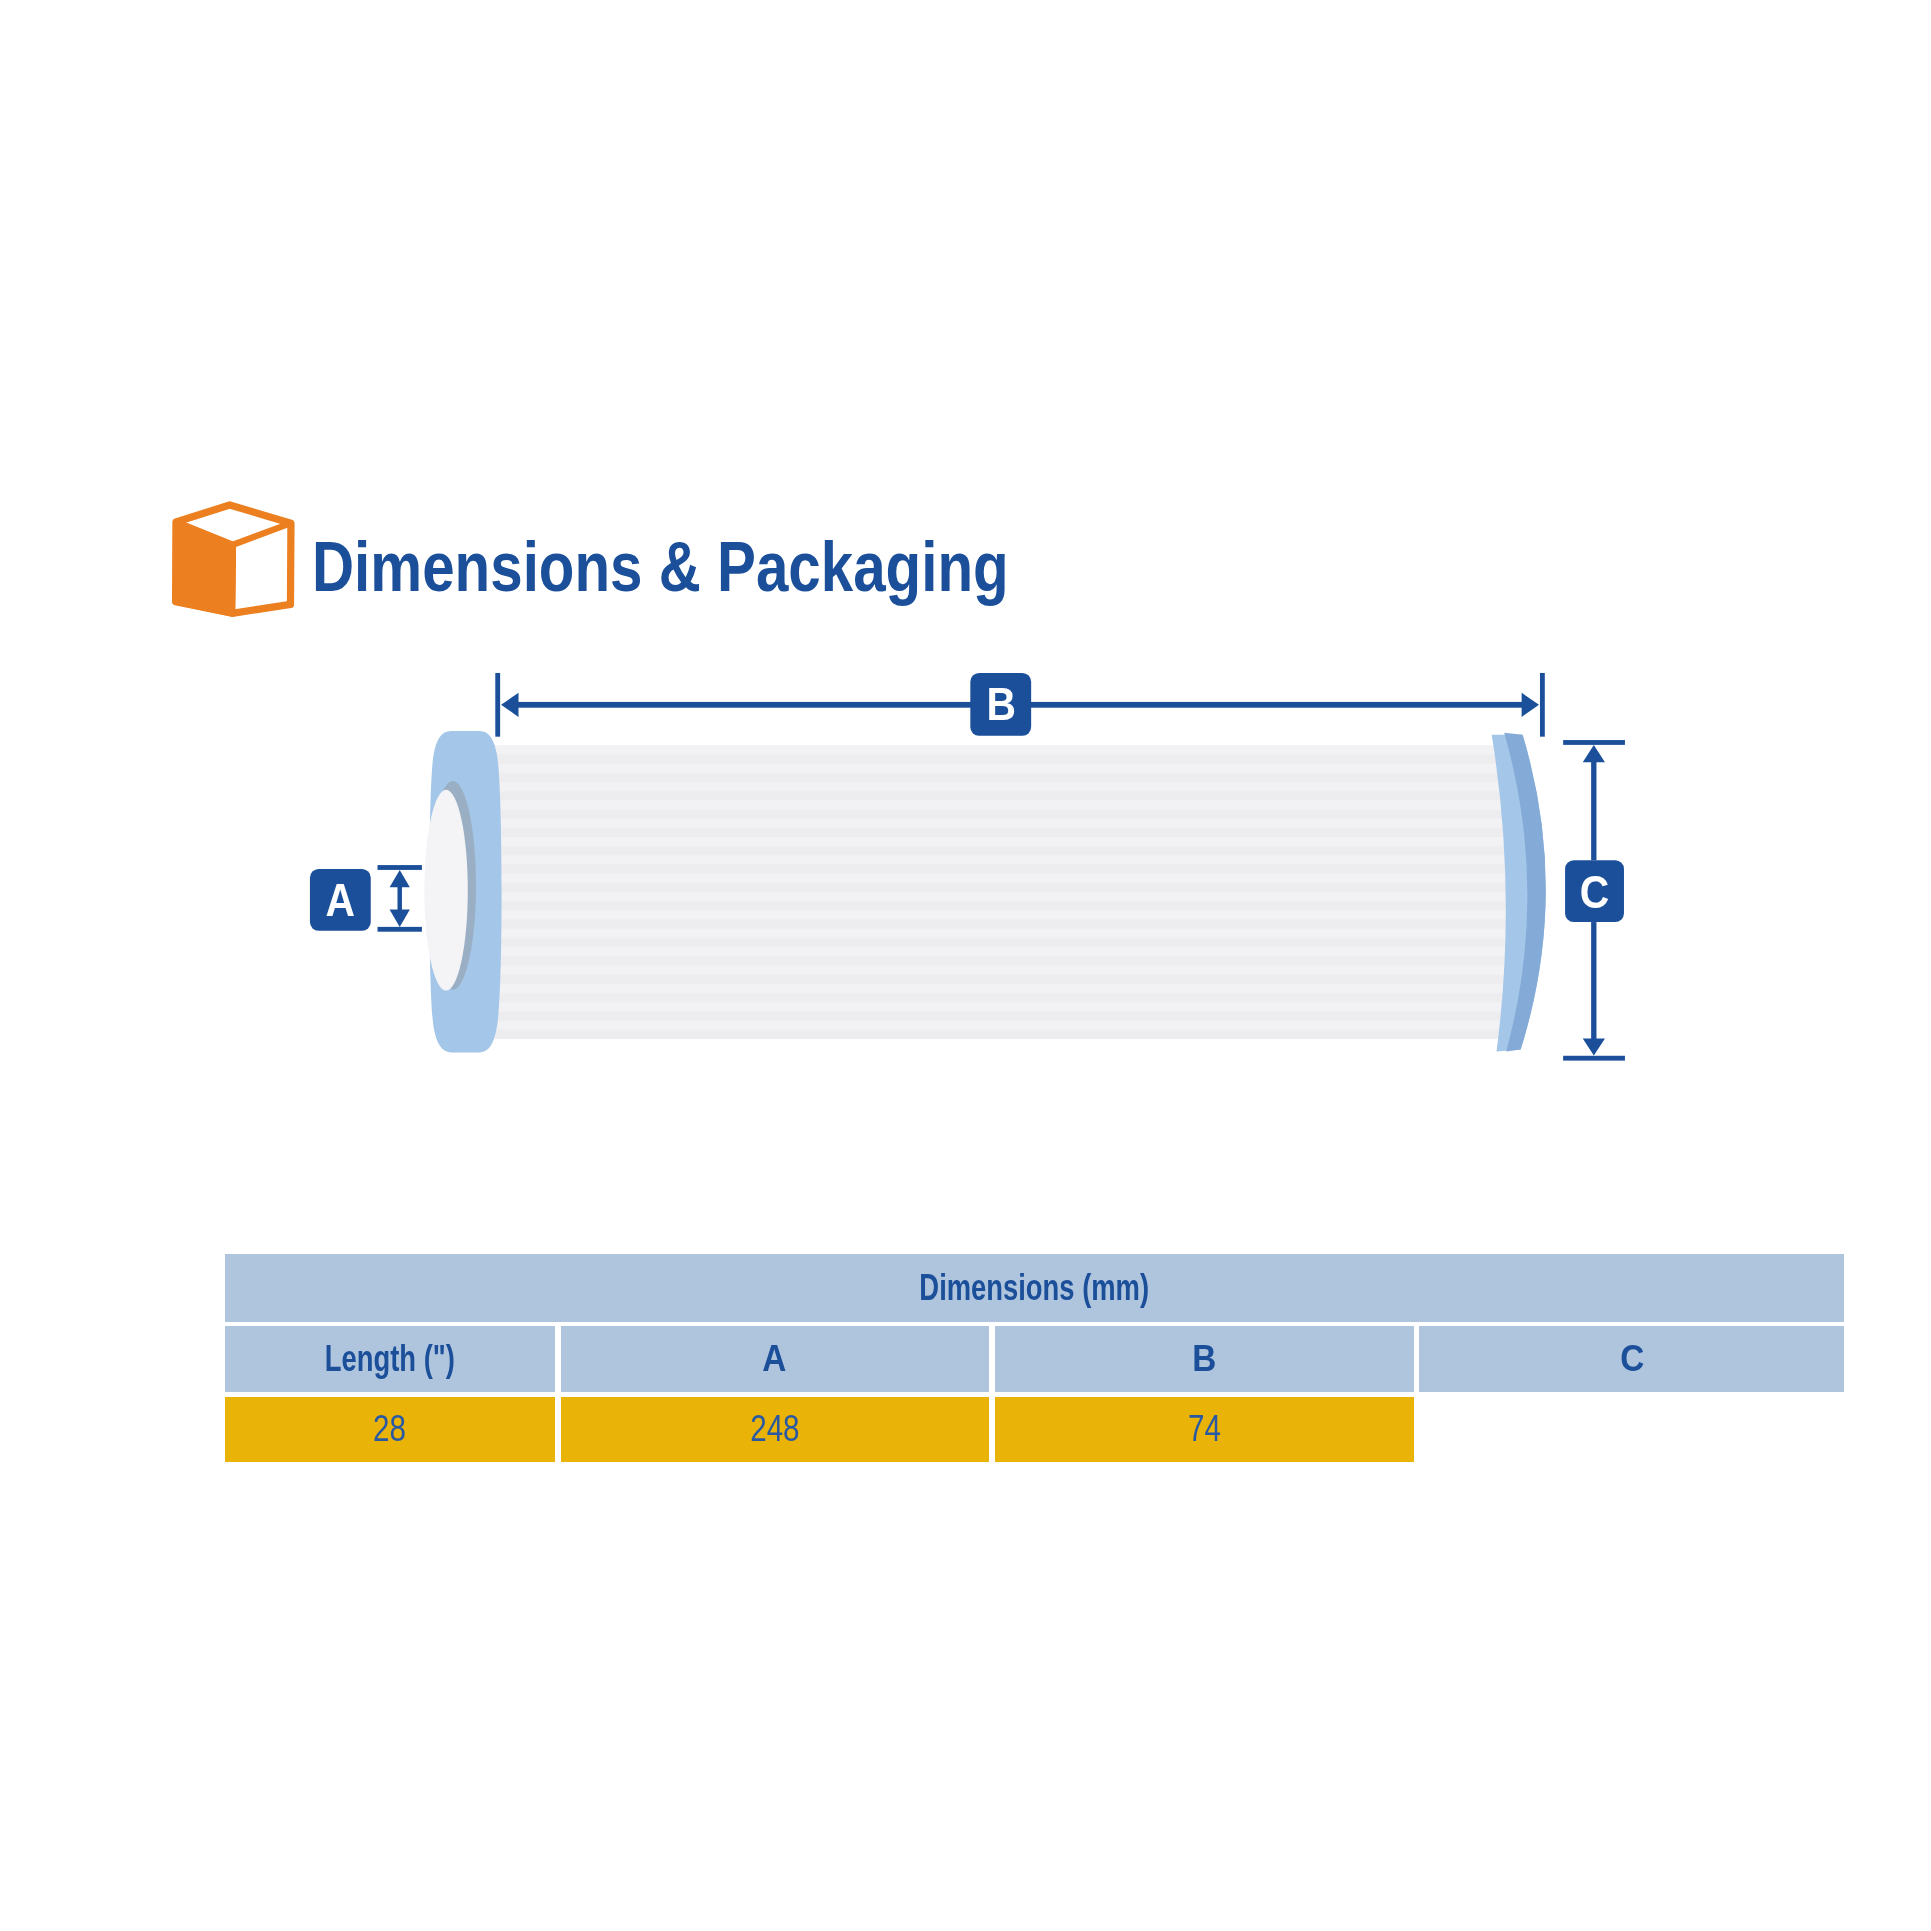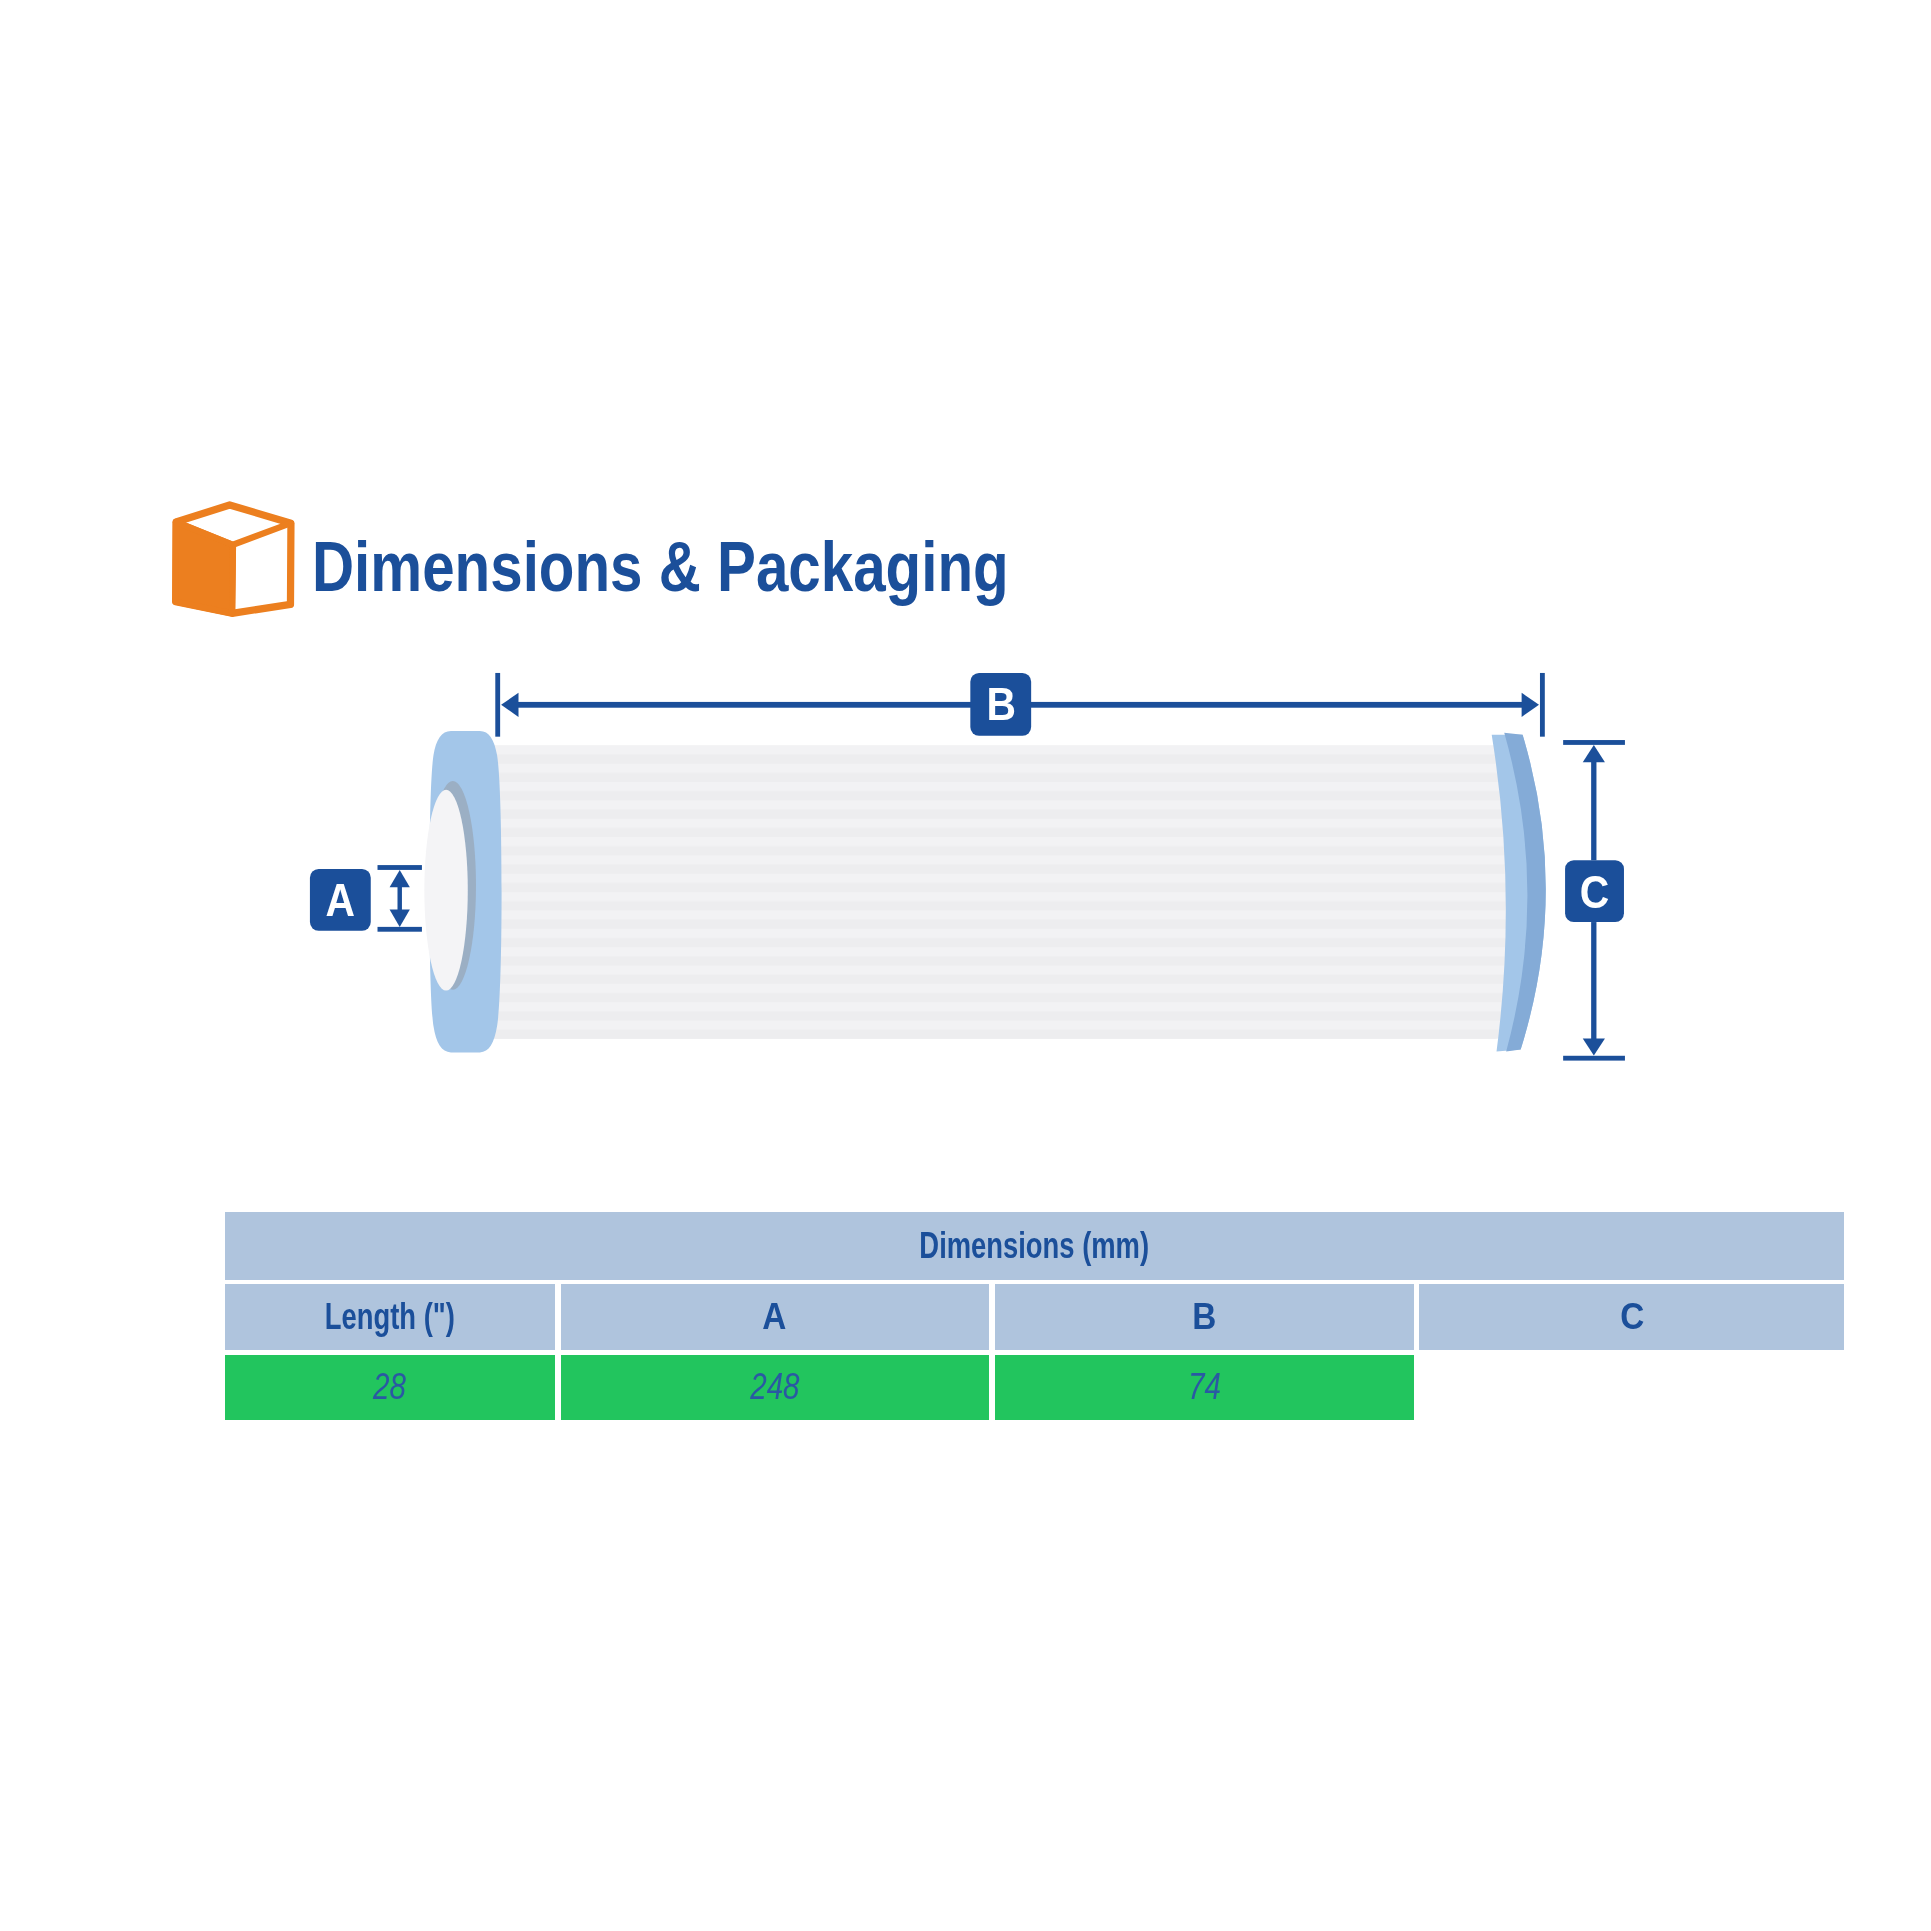--- a/index.html
+++ b/index.html
@@ -2,28 +2,28 @@
 <html><head>
 <meta charset="utf-8">
 <style>
   html,body{margin:0;padding:0;}
   body{width:1931px;height:1931px;background:#ffffff;position:relative;overflow:hidden;
        font-family:"Liberation Sans", sans-serif;}
   .abs{position:absolute;}
   #title{left:312px;top:527px;font-size:70px;font-weight:bold;color:#1b4f9a;
          white-space:nowrap;transform:scaleX(0.833);transform-origin:0 0;}
   
-  #tbl{left:177px;top:1212px;width:1619px;display:grid;
+  #tbl{left:177px;top:1254px;width:1619px;display:grid;
        grid-template-columns:330px 428px 419px 425px;
        grid-template-rows:68px 66px 65px;
        column-gap:5.8px;row-gap:4.3px;padding-left:48px;}
   #tbl div{display:flex;align-items:center;justify-content:center;}
   #tbl span{display:inline-block;white-space:nowrap;}
   .med{background:#afc4dd;}
-  .lit{background:#22c55e;font-style:italic;}
+  .lit{background:#eab308;}
   .hdr{color:#1b4f9a;font-weight:bold;font-size:37px;}
   .val{color:#2a59a3;font-size:37px;}
   .full{grid-column:1/-1;}
   .sq75{transform:scaleX(0.74);}
   .sq80{transform:scaleX(0.80);}
   .sq84{transform:scaleX(0.90);}
 </style>
 </head>
 <body>
 

